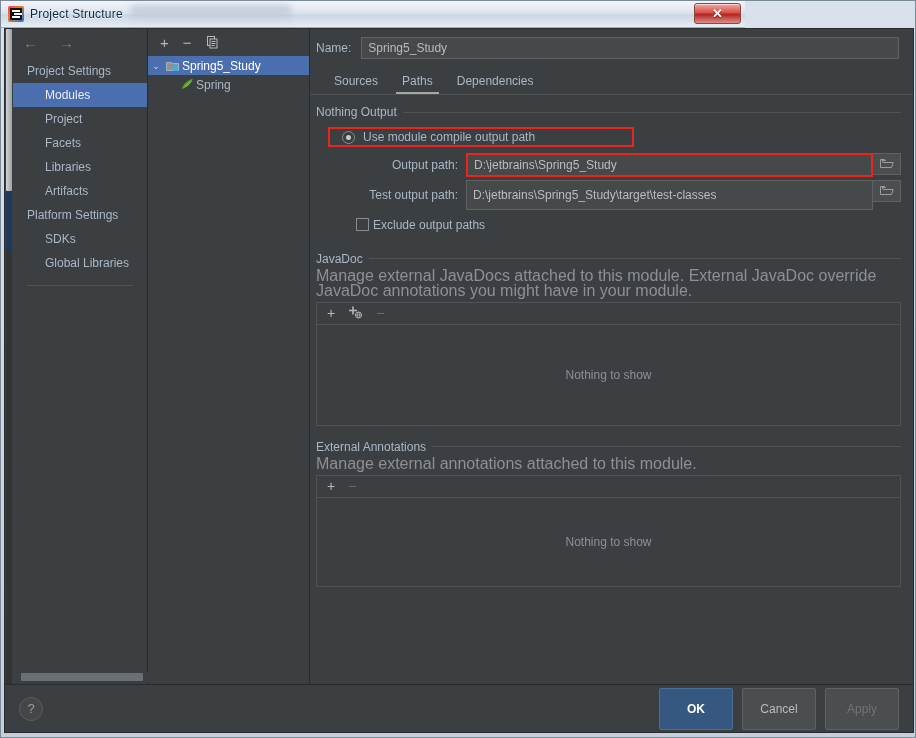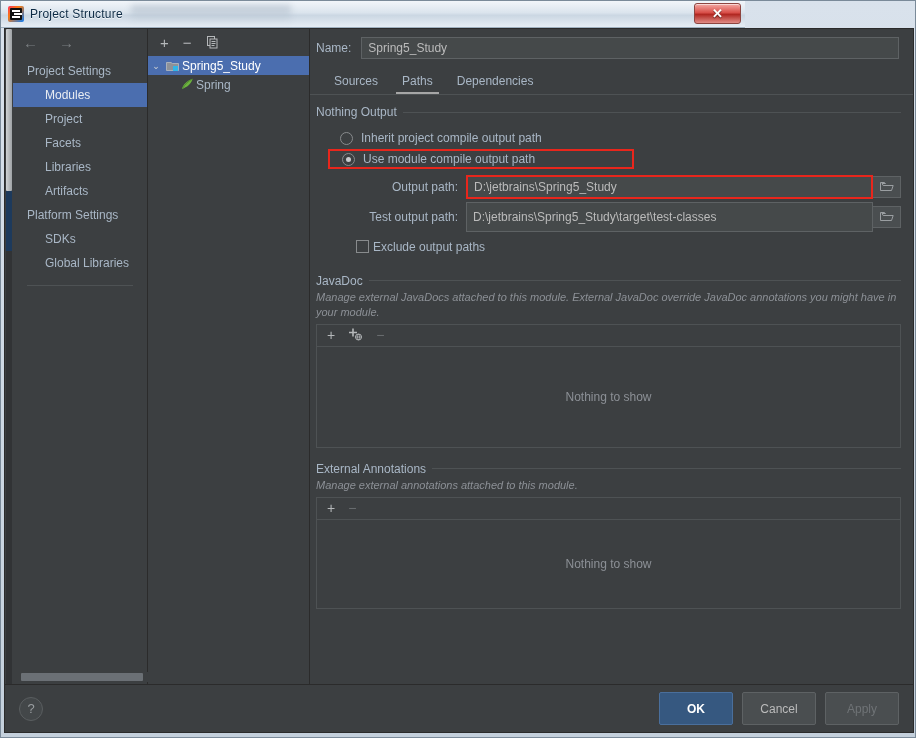--- a/index.html
+++ b/index.html
@@ -207,28 +207,28 @@
     flex: 1 1 auto; height: 30px; background: #45494a;
     border: 1px solid #5e6264; color: #bbbbbb; font-size: 12px;
     display: flex; align-items: center; padding: 0 6px; min-width: 0;
   }
   .path-field.outlined { border: 2px solid #e8261c; height: 24px; }
   .browse-btn {
     width: 28px; height: 22px; background: #4a4e50; border: 1px solid #5e6264;
     border-left: none; display: flex; align-items: center; justify-content: center;
     flex: 0 0 auto; cursor: pointer;
   }
-  .path-wrap { display: flex; align-items: center; flex: 1 1 auto; min-width: 0; }
+  .path-wrap { display: flex; align-items: flex-start; flex: 1 1 auto; min-width: 0; }
 
   .check-row { display: flex; align-items: center; gap: 4px; height: 26px; padding-left: 40px; margin-top: 4px; }
   .checkbox {
     width: 13px; height: 13px; border: 1px solid #888b8d; background: #3c3f41;
     flex: 0 0 auto; cursor: pointer;
   }
-  .desc-text { font-size: 11px; color: #8c9096; line-height: 15px; padding: 2px 0 4px 0; font-style: italic; }
+  .desc-text { font-size: 16px; color: #8c9096; line-height: 15px; padding: 2px 0 4px 0; }
 
   .list-box { border: 1px solid #4e5254; background: #3c3f41; }
   .list-toolbar {
     height: 22px; border-bottom: 1px solid #4e5254;
     display: flex; align-items: center; gap: 13px; padding-left: 10px;
   }
   .lt-icon { color: #b5b8ba; font-size: 14px; line-height: 14px; cursor: pointer; user-select: none; position: relative; }
   .lt-icon.disabled { color: #6a6e70; cursor: default; }
   .list-empty {
     display: flex; align-items: center; justify-content: center;
@@ -242,21 +242,21 @@
     padding: 0 14px 0 14px;
   }
   #help-btn {
     width: 24px; height: 24px; border-radius: 50%;
     border: 1px solid #5a5e60; background: #434749;
     display: flex; align-items: center; justify-content: center;
     color: #9a9ea1; font-size: 13px; cursor: pointer;
   }
   #footer-spacer { flex: 1 1 auto; }
   .dlg-btn {
-    min-width: 74px; height: 33px; margin-left: 9px;
+    min-width: 74px; height: 42px; margin-left: 9px;
     border: 1px solid #5e6264; background: #4a4e50;
     color: #bbbbbb; font-size: 12px; border-radius: 2px;
     display: inline-flex; align-items: center; justify-content: center;
     cursor: pointer; font-family: "Liberation Sans", sans-serif;
   }
   .dlg-btn.primary {
     background: #365880; border-color: #4a6f9c; color: #ffffff; font-weight: bold;
   }
   .dlg-btn.disabled { color: #6f7376; cursor: default; }
 </style>
@@ -358,24 +358,20 @@
 
         <div id="panel-scroll">
 
           <div class="group">
             <div class="group-title-row">
               <div class="group-title">Nothing Output</div>
               <div class="group-line"></div>
             </div>
             <div class="group-body">
 
-              <div class="radio-row">
-                <div class="radio"></div>
-                <div class="radio-label">Inherit project compile output path</div>
-              </div>
 
               <div id="use-module-row-wrap" class="highlight-box">
                 <div class="radio checked" style="margin-left:10px"></div>
                 <div class="radio-label" style="margin-left:8px">Use module compile output path</div>
               </div>
 
               <div class="path-row">
                 <div class="path-label">Output path:</div>
                 <div class="path-wrap">
                   <div class="path-field outlined">D:\jetbrains\Spring5_Study</div>

